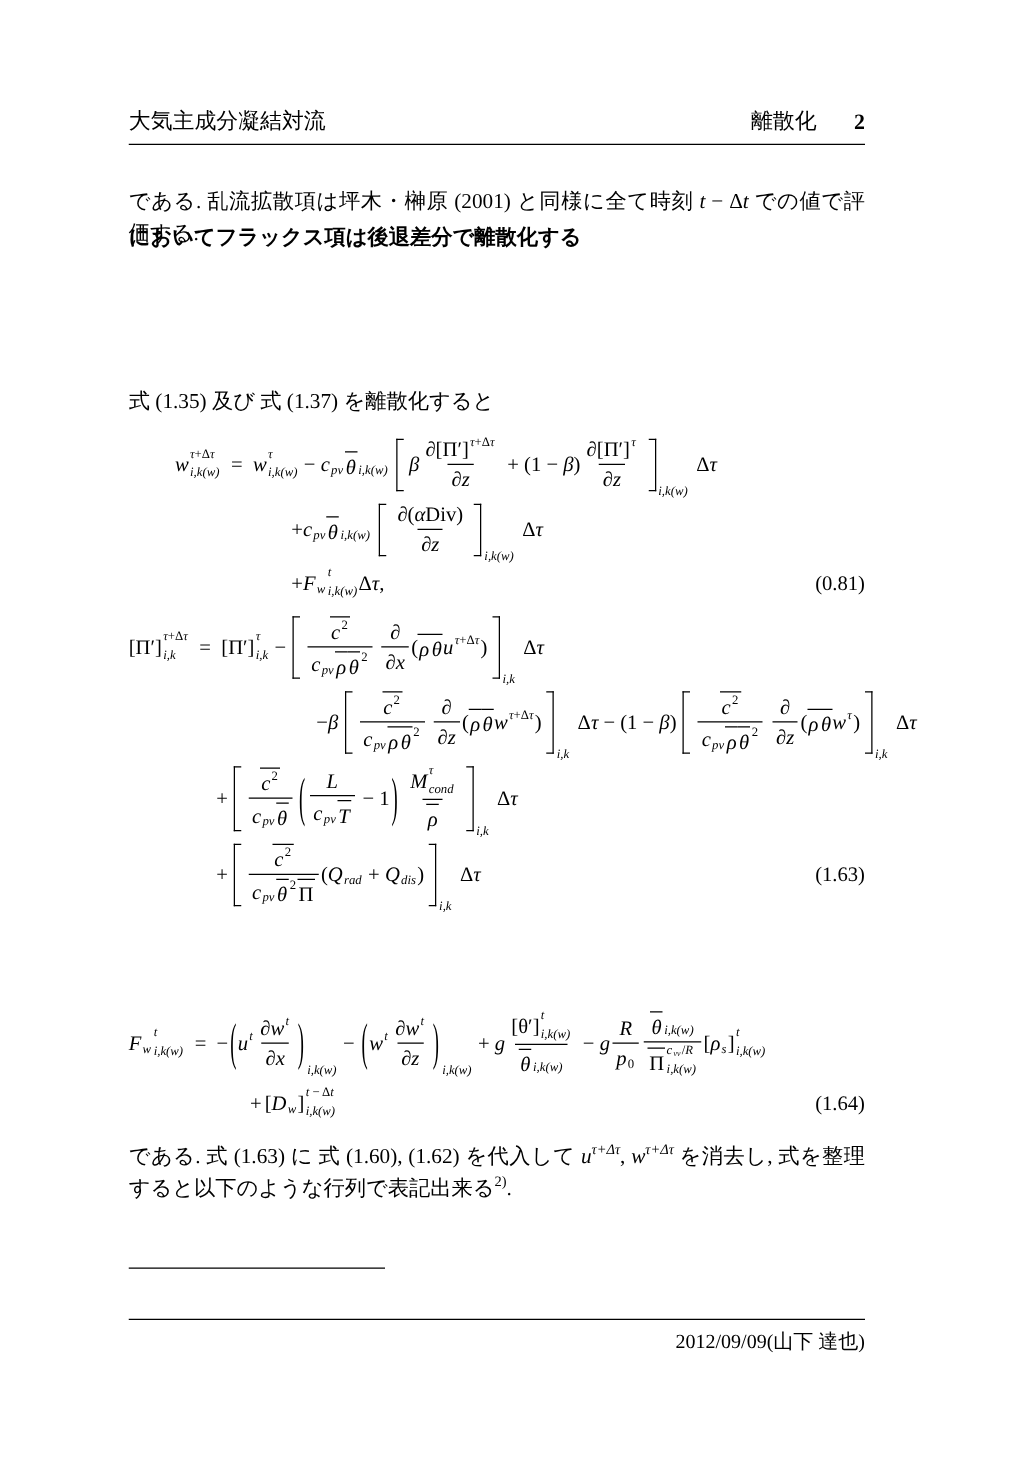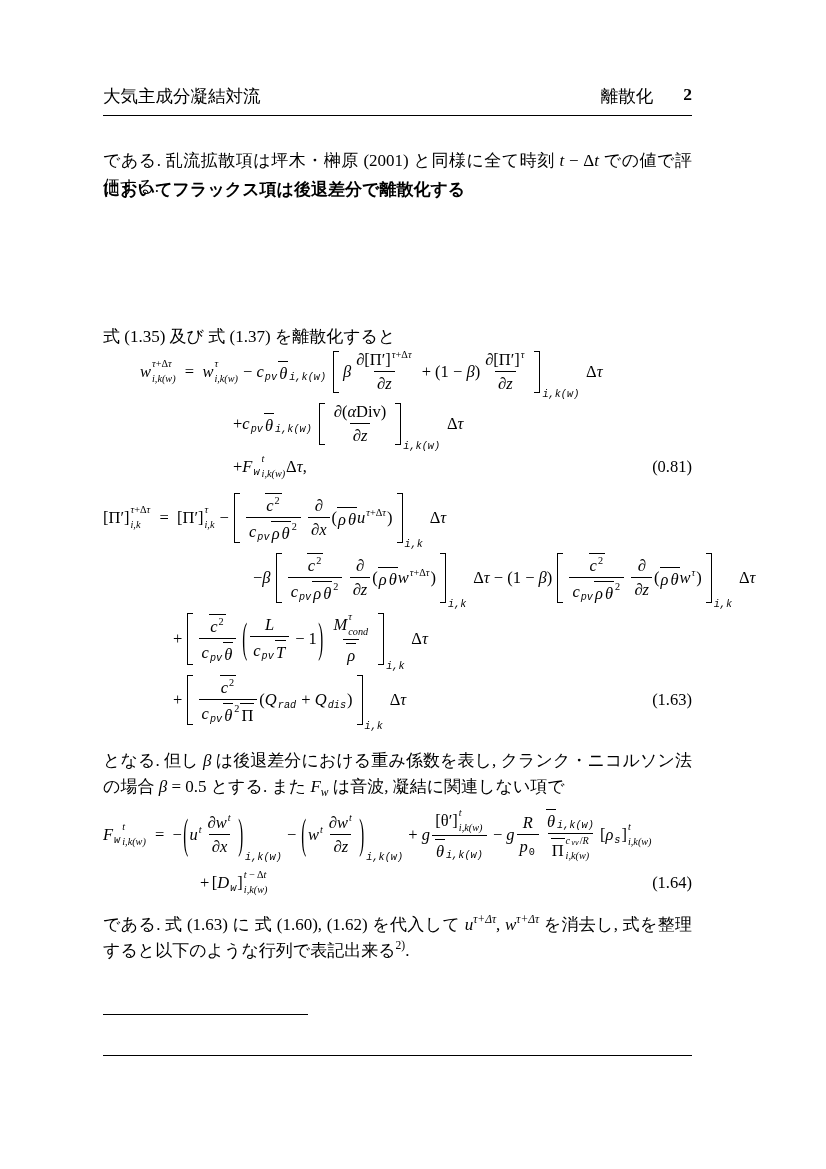--- a/index.html
+++ b/index.html
@@ -3,21 +3,21 @@
 <meta charset="utf-8">
 <style>
   html,body{margin:0;padding:0;background:#ffffff;}
   .page{position:relative;width:826px;height:1169px;background:#ffffff;color:#000;
         font-family:"Liberation Serif","DejaVu Serif",serif;font-size:17px;overflow:hidden;}
 
   
   .header{position:absolute;left:103px;top:84px;width:589px;border-bottom:1.6px solid #000;
           padding-bottom:7px;display:flex;justify-content:space-between;align-items:baseline;
           font-family:"Liberation Sans","DejaVu Sans",sans-serif;font-size:17.5px;}
-  .hdr-right{display:inline-flex;align-items:flex-start;}
+  .hdr-right{display:inline-flex;align-items:flex-end;}
   .pagenum{font-family:"Liberation Serif","DejaVu Serif",serif;font-weight:bold;margin-left:30px;}
 
   
   .para{position:absolute;left:103px;width:589px;line-height:26px;text-align:justify;}
   .subheading{position:absolute;left:103px;width:589px;
               font-family:"Liberation Sans","DejaVu Sans",sans-serif;font-weight:bold;font-size:17px;}
   .rmi{font-style:italic;font-family:"Liberation Serif","DejaVu Serif",serif;}
   .rsup{vertical-align:super;font-size:0.68em;line-height:0;margin-top:28px;}
   .rsub{vertical-align:sub;font-size:0.68em;line-height:0;}
 
@@ -30,21 +30,21 @@
   .mi{white-space:pre;font-style:italic;}
   .msp{display:inline-block;}
   .mfrac{display:inline-flex;flex-direction:column;align-items:center;margin:0 2px;}
   .mfrac>.num{padding:0 3px 1px;}
   .mfrac>.den{border-top:1.1px solid #000;padding:2px 3px 0;}
   .mover{border-top:1.1px solid #000;padding:2px 1px 0;margin-top:1px;}
   .mss{display:inline-flex;align-items:center;}
   .mscr{display:inline-flex;flex-direction:column;align-items:flex-start;justify-content:center;
         font-size:0.62em;line-height:1.05;margin:0 1px;row-gap:0.45em;}
   .mscr.uponly{transform:translateY(-0.5em);}
-  .mscr.dnonly{transform:translateY(0.5em);font-family:Liberation Mono, monospace;}
+  .mscr.dnonly{transform:translateY(0.5em);}
   .mscr.big{align-self:stretch;transform:none;justify-content:space-between;}
   .mscr.big.dnonly{justify-content:flex-end;margin-bottom:-0.55em;}
   .sqL{align-self:stretch;width:5px;border:1.3px solid #000;border-right:none;margin:1px 4px 1px 1px;}
   .sqR{align-self:stretch;width:5px;border:1.3px solid #000;border-left:none;margin:1px 1px 1px 4px;}
   .pg{display:inline-block;transform-origin:center;padding:0 1px;}
 
   
   .footnote{position:absolute;left:103px;top:1014px;width:589px;font-size:14px;line-height:22px;}
   .fn-rule{width:205px;border-top:1.5px solid #000;margin-bottom:5px;}
   .fn-text{padding-left:16px;}
@@ -63,21 +63,21 @@
       <span>離散化</span>
       <span class="pagenum">2</span>
     </span>
   </div>
 
   <div class="para" style="top:148px"><span>である. 乱流拡散項は坪木・榊原 (2001) と同様に全て時刻 </span><span class="rmi">t</span><span> − Δ</span><span class="rmi">t</span><span> での値で評価する.</span></div>
 
   <div class="subheading" style="top:178px">においてフラックス項は後退差分で離散化する</div>
 
 
-  <div class="para" style="top:324px"><span>式 (1.35) 及び 式 (1.37) を離散化すると</span></div>
+  <div class="para" style="top:308px"><span>式 (1.35) 及び 式 (1.37) を離散化すると</span></div>
 
   <div class="eq" style="top:350px">
       <div class="eqline" style="padding-left: 37px;">
         <span class="mrow">
           <span class="mss">
             <span class="mrow">
               <span class="mi">w</span>
             </span>
             <span class="mscr">
               <span class="mrow up">
@@ -775,21 +775,20 @@
             </span>
           </span>
           <span class="msp" style="width: 0.35em;"></span>
           <span class="mu">Δ</span>
           <span class="mi">τ</span>
         </span>
         <span class="eqtag">(1.63)</span>
       </div>
     </div>
 
-  <div class="para" style="top:748px"><span>となる. 但し </span><span class="rmi">β</span><span> は後退差分における重み係数を表し, クランク・ニコルソン法の場合 </span><span class="rmi">β</span><span> = 0.5 とする. また </span><span class="rmi">F</span><span class="rsub rmi">w</span><span> は音波, 凝結に関連しない項で</span></div>
 
   <div class="eq" style="top:808px">
       <div class="eqline" style="padding-left: 0px;">
         <span class="mrow">
           <span class="mss">
             <span class="mrow">
               <span class="mi">F</span>
             </span>
             <span class="mscr dnonly">
               <span class="mrow dn">
@@ -1051,15 +1050,16 @@
     </div>
 
   <div class="para" style="top:912px"><span>である. 式 (1.63) に 式 (1.60), (1.62) を代入して </span><span class="rmi">u</span><span class="rsup rmi">τ+Δτ</span><span>, </span><span class="rmi">w</span><span class="rsup rmi">τ+Δτ</span><span> を消去し, 式を整理すると以下のような行列で表記出来る</span><span class="rsup">2)</span><span>.</span></div>
 
   <div class="footnote">
     <div class="fn-rule"></div>
   </div>
 
   <div class="pfooter">
     <div class="pf-rule"></div>
+    <div class="pf-text">2012/09/09(山下 達也)</div>
   </div>
 
 </div>
 
 </body></html>

